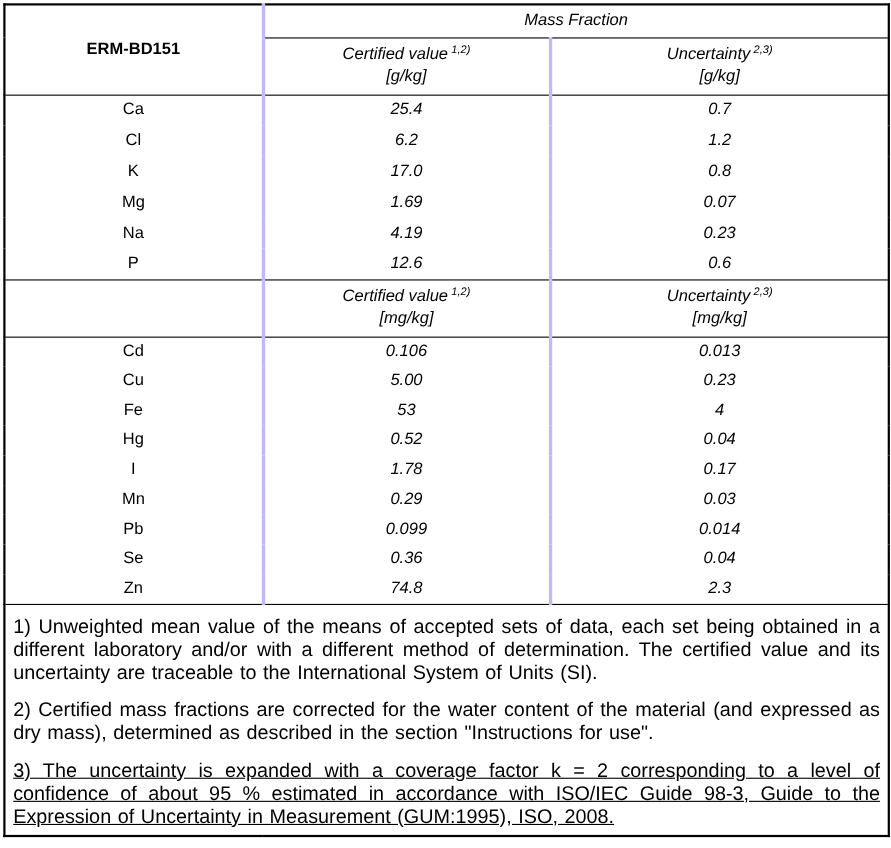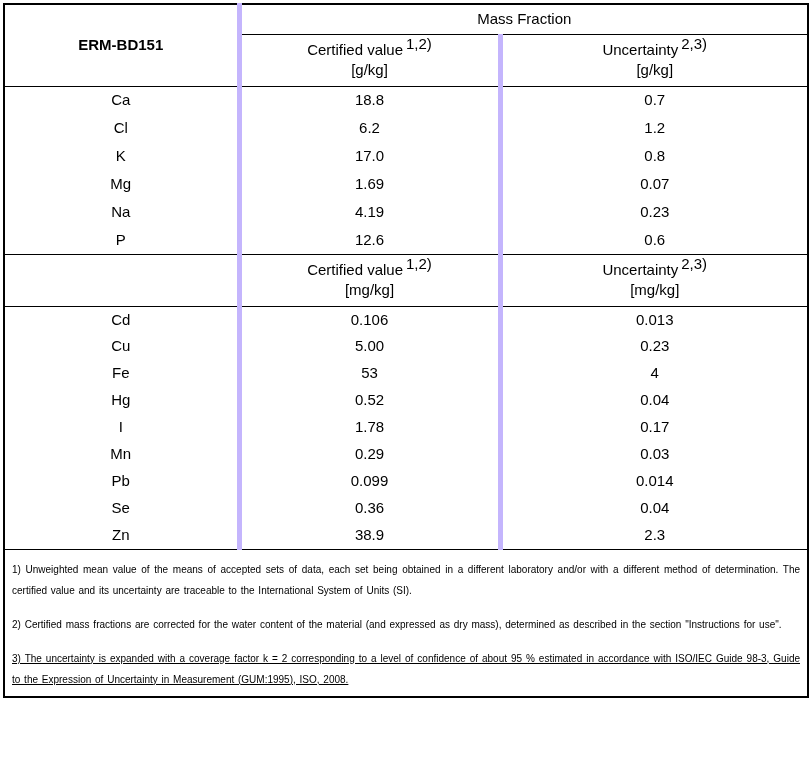--- a/index.html
+++ b/index.html
@@ -22,38 +22,38 @@
   col.c2 { width: 261px; }
   col.c3 { width: 308px; }
   th, td {
     font-weight: normal;
     font-size: 15px;
     text-align: center;
     vertical-align: middle;
     line-height: 1.35;
   }
   .bold { font-weight: bold; }
-  .bl { border-left: 5px solid #c4b5fd; }
+  .bl { border-left: 3px solid #c4b5fd; font-style: italic; }
   .bb { border-bottom: 1px solid #000000; }
   .row-mass th { height: 30px; }
   .row-units th { height: 52px; }
   .hdr2 th, .hdr2 td { height: 52px; }
   .sec-g td { height: 28px; }
   .sec-mg td { height: 27px; text-align: center; }
   sup {
-    font-size: 15px;
+    font-size: 10px;
     line-height: 0;
     margin-left: 3px;
     vertical-align: super;
   }
   .fnotes td {
     text-align: justify;
     vertical-align: top;
     padding: 9px 7px 6px 7px;
-    font-size: 10px;
+    font-size: 18px;
   }
   .fnotes p {
     line-height: 21px;
     margin-bottom: 13px;
     word-spacing: 1px;
   }
   .fnotes p:last-child { margin-bottom: 0; text-decoration: underline; }
 </style>
 </head>
 <body>
@@ -77,21 +77,21 @@
         <span>[g/kg]</span>
       </th>
       <th class="bl bb">
         <span>Uncertainty</span><sup>2,3)</sup><br>
         <span>[g/kg]</span>
       </th>
     </tr>
 
     <tr class="sec-g">
       <td>Ca</td>
-      <td class="bl">18.8</td>
+      <td class="bl">25.4</td>
       <td class="bl">0.7</td>
     </tr>
     <tr class="sec-g">
       <td>Cl</td>
       <td class="bl">6.2</td>
       <td class="bl">1.2</td>
     </tr>
     <tr class="sec-g">
       <td>K</td>
       <td class="bl">17.0</td>
@@ -160,21 +160,21 @@
       <td class="bl">0.099</td>
       <td class="bl">0.014</td>
     </tr>
     <tr class="sec-mg">
       <td>Se</td>
       <td class="bl">0.36</td>
       <td class="bl">0.04</td>
     </tr>
     <tr class="sec-mg">
       <td class="bb">Zn</td>
-      <td class="bl bb">38.9</td>
+      <td class="bl bb">74.8</td>
       <td class="bl bb">2.3</td>
     </tr>
 
     <tr class="fnotes">
       <td colspan="3">
         <p>1) Unweighted mean value of the means of accepted sets of data, each set being obtained in a different laboratory and/or with a different method of determination. The certified value and its uncertainty are traceable to the International System of Units (SI).</p>
         <p>2) Certified mass fractions are corrected for the water content of the material (and expressed as dry mass), determined as described in the section "Instructions for use".</p>
         <p>3) The uncertainty is expanded with a coverage factor k = 2 corresponding to a level of confidence of about 95 % estimated in accordance with ISO/IEC Guide 98-3, Guide to the Expression of Uncertainty in Measurement (GUM:1995), ISO, 2008.</p>
       </td>
     </tr>

